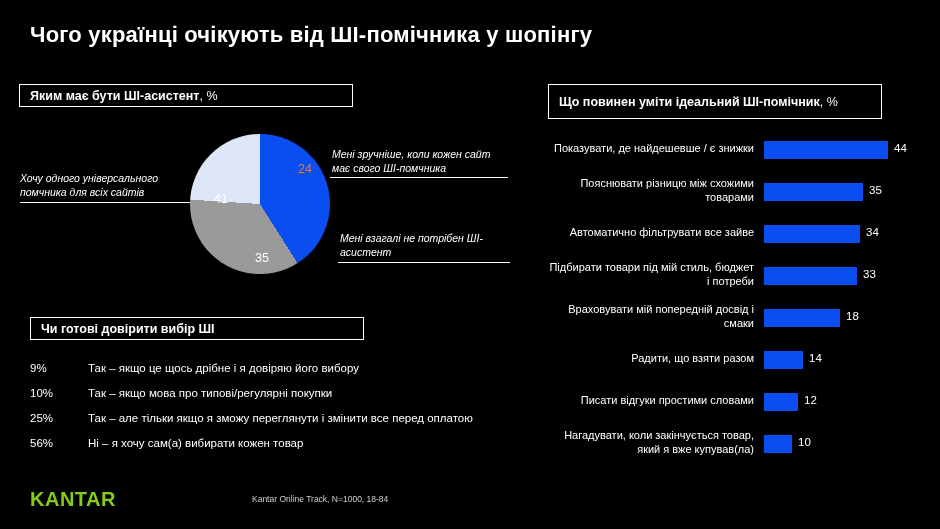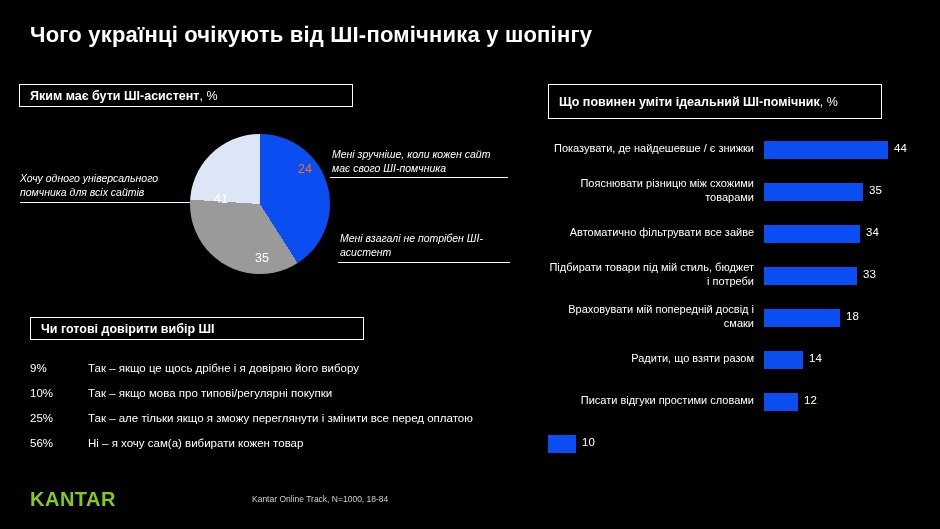--- a/index.html
+++ b/index.html
@@ -292,20 +292,21 @@
       </div>
     </div>
     <div class="bar-row">
       <div class="bar-label">Писати відгуки простими словами</div>
       <div class="bar-track">
         <div class="bar-fill" style="width: 34px; background: rgb(10, 77, 240);"></div>
         <span class="bar-value" style="left: 40px;">12</span>
       </div>
     </div>
     <div class="bar-row">
+      <div class="bar-label">Нагадувати, коли закінчується товар, який я вже купував(ла)</div>
       <div class="bar-track">
         <div class="bar-fill" style="width: 28px; background: rgb(10, 77, 240);"></div>
         <span class="bar-value" style="left: 34px;">10</span>
       </div>
     </div>
   </div>
 
   <div id="footer-note">Kantar Online Track, N=1000, 18-84</div>
   <div id="logo">KANTAR</div>
 

